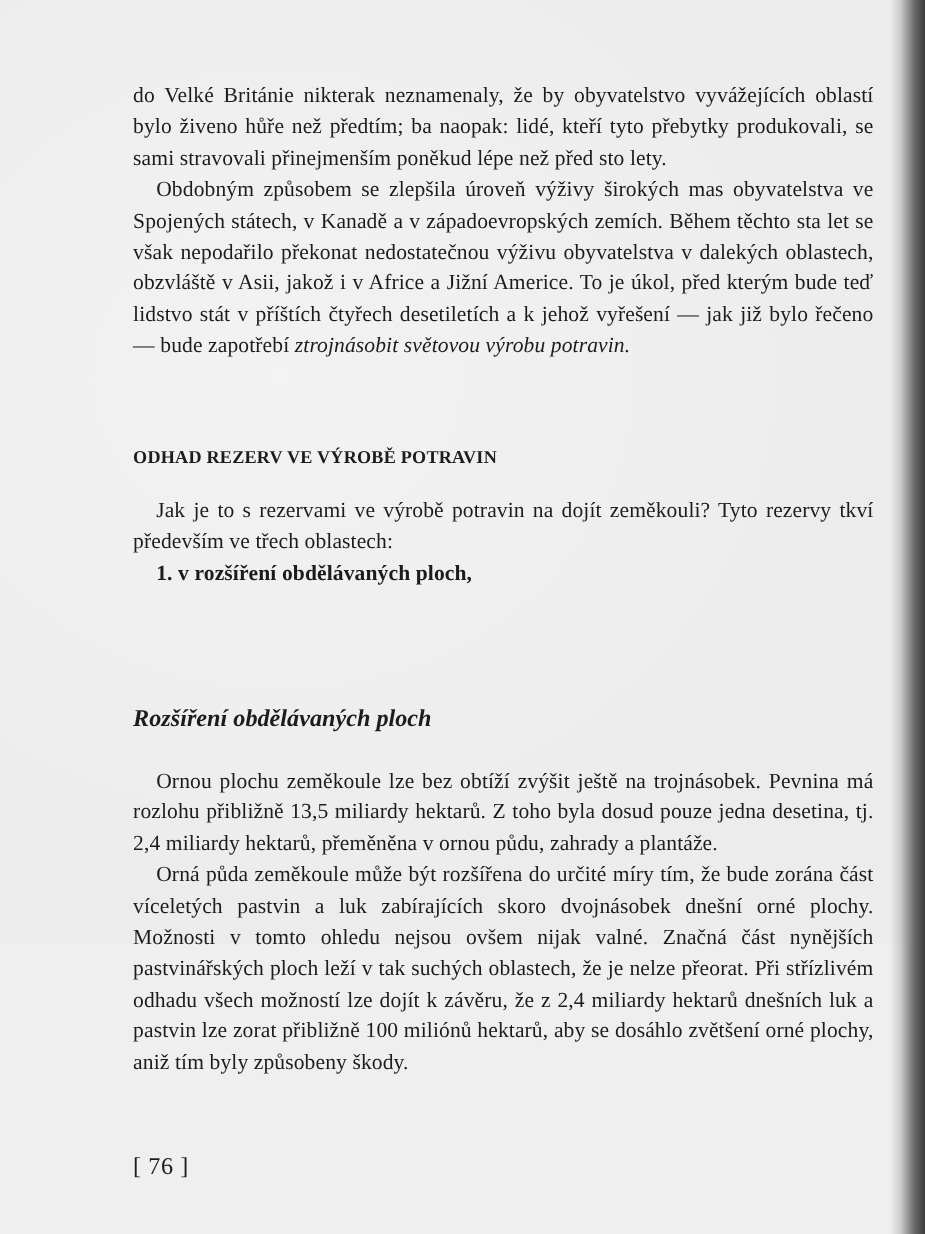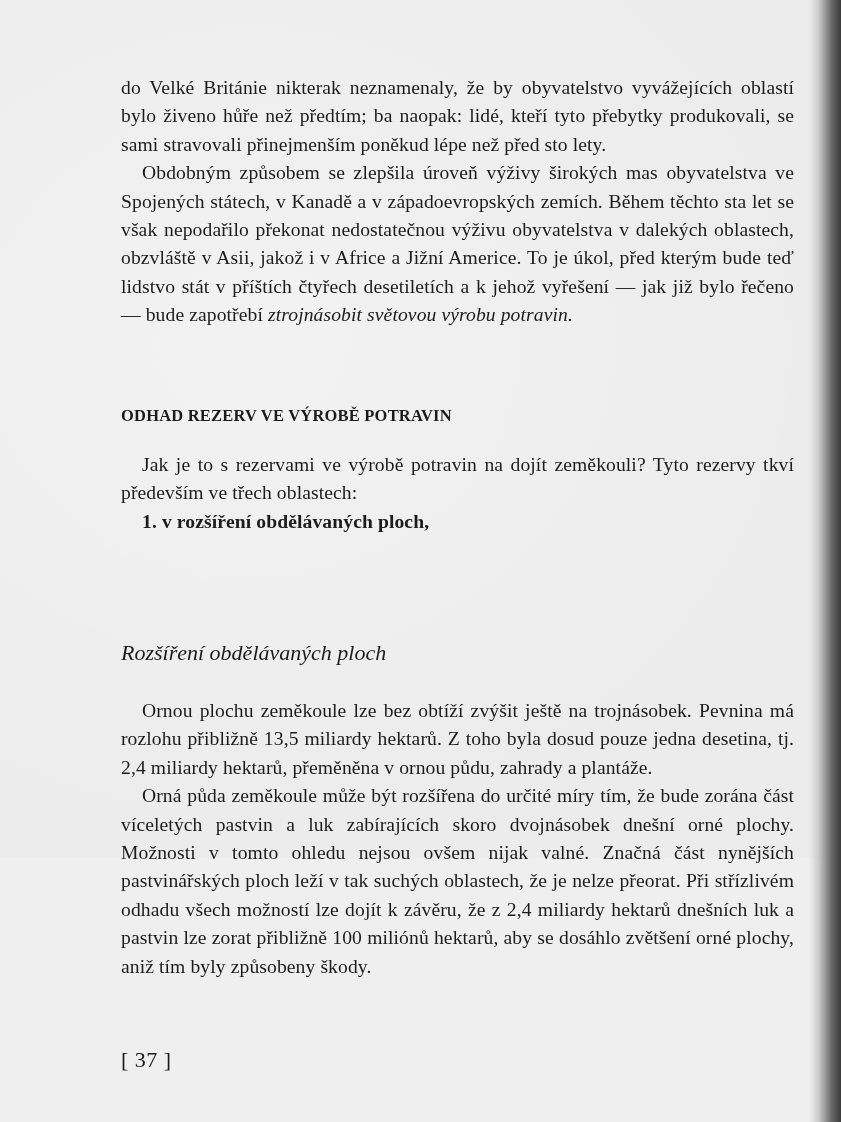--- a/index.html
+++ b/index.html
@@ -67,21 +67,21 @@
     }
     .subsection-heading {
       position: absolute;
       left: 121px;
       top: 640px;
       font-family: "Liberation Serif", "DejaVu Serif", serif;
       font-style: italic;
       font-size: 22px;
       color: #1c1c1c;
       margin: 0;
-      font-weight: normal;
+      font-weight: bold;
     }
     .list {
       margin: 0;
       padding: 0;
       list-style: none;
     }
     .list li {
       text-indent: 21px;
       margin: 0;
       font-weight: bold;
@@ -115,16 +115,16 @@
     </ul>
   </div>
 
   <h3 class="subsection-heading">Rozšíření obdělávaných ploch</h3>
 
   <div class="text-block" style="top: 697px;">
     <p class="para indent">Ornou plochu zeměkoule lze bez obtíží zvýšit ještě na trojnásobek. Pevnina má rozlohu přibližně 13,5 miliardy hektarů. Z toho byla dosud pouze jedna desetina, tj. 2,4 miliardy hektarů, přeměněna v ornou půdu, zahrady a plantáže.</p>
     <p class="para indent">Orná půda zeměkoule může být rozšířena do určité míry tím, že bude zorána část víceletých pastvin a luk zabírajících skoro dvojnásobek dnešní orné plochy. Možnosti v tomto ohledu nejsou ovšem nijak valné. Značná část nynějších pastvinářských ploch leží v tak suchých oblastech, že je nelze přeorat. Při střízlivém odhadu všech možností lze dojít k závěru, že z 2,4 miliardy hektarů dnešních luk a pastvin lze zorat přibližně 100 miliónů hektarů, aby se dosáhlo zvětšení orné plochy, aniž tím byly způsobeny škody.</p>
   </div>
 
-  <div class="page-number">[ 37 ]</div>
+  <div class="page-number">[ 76 ]</div>
 
   <div class="binding-shadow"></div>
 </div>
 
 </body></html>

